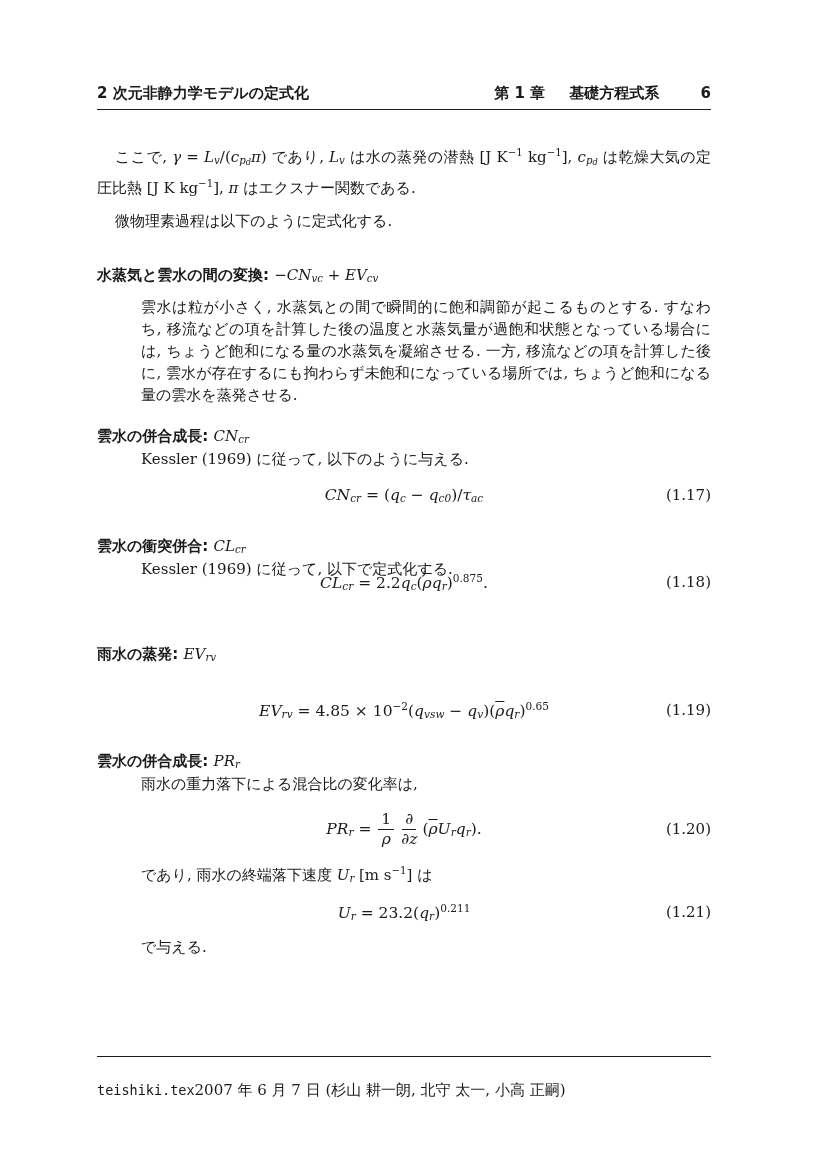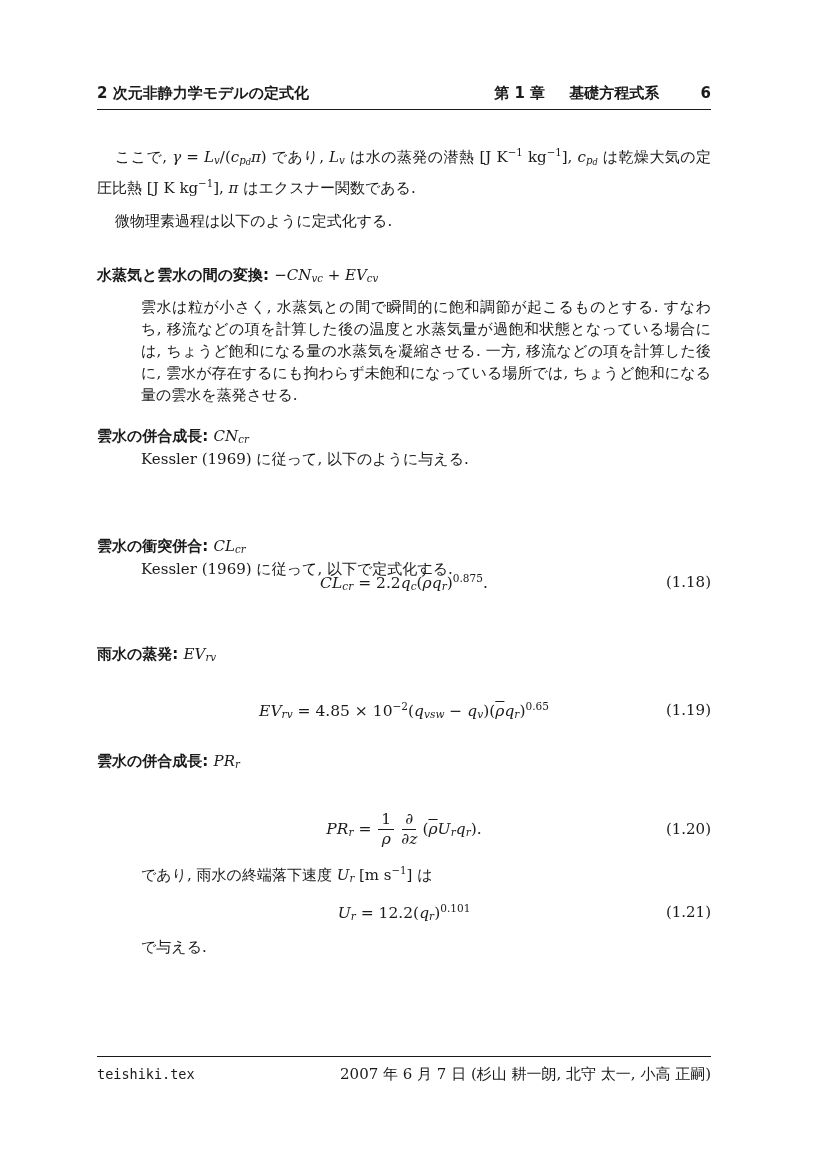--- a/index.html
+++ b/index.html
@@ -39,22 +39,22 @@
     font-size:15.5px;
   }
   .eqrow.tall{height:58px;}
   .eqbody{display:inline-block;white-space:nowrap;}
   .eqnum{position:absolute;right:0;top:50%;transform:translateY(-50%);font-size:15px;}
   .frac{display:inline-flex;flex-direction:column;align-items:center;vertical-align:middle;margin:0 2px;}
   .fnum{display:block;padding:0 3px 1px;border-bottom:1.3px solid #1a1a1a;line-height:17px;}
   .fden{display:block;padding:1px 3px 0;line-height:17px;}
   
   .footer{
-    top:1056px;border-top:1.6px solid #1a1a1a;padding-top:8px;
-    display:flex;justify-content:space-between;align-items:baseline;
+    top:1056px;border-top:1.6px solid #1a1a1a;padding-top:24px;
+    display:flex;justify-content:flex-start;align-items:baseline;
   }
   .f-left{font-family:"DejaVu Sans Mono","Liberation Mono",monospace;font-size:13.5px;}
   .f-right{font-size:15px;}
 </style>
 </head>
 <body>
 
 <div class="page">
 
   <div class="header abs">
@@ -68,48 +68,53 @@
 
   <p class="para pind abs" style="top:142px;"><span class="tk-jp">ここで, </span><span class="tk-i">γ</span><span class="tk-rm"> = </span><span class="tk-i">L</span><span class="tk-sub">v</span><span class="tk-rm">/(</span><span class="tk-i">c</span><span class="tk-sub">p</span><span class="tk-ssub">d</span><span class="tk-i">π</span><span class="tk-rm">) </span><span class="tk-jp">であり, </span><span class="tk-i">L</span><span class="tk-sub">v</span><span class="tk-jp"> は水の蒸発の潜熱 </span><span class="tk-rm">[J K</span><span class="tk-sup">−1</span><span class="tk-rm"> kg</span><span class="tk-sup">−1</span><span class="tk-rm">]</span><span class="tk-jp">, </span><span class="tk-i">c</span><span class="tk-sub">p</span><span class="tk-ssub">d</span><span class="tk-jp"> は乾燥大気の定圧比熱 </span><span class="tk-rm">[J K kg</span><span class="tk-sup">−1</span><span class="tk-rm">]</span><span class="tk-jp">, </span><span class="tk-i">π</span><span class="tk-jp"> はエクスナー関数である.</span></p>
 
   <p class="para pind abs" style="top:210px;"><span class="tk-jp">微物理素過程は以下のように定式化する.</span></p>
 
   <p class="shead abs" style="top:264px;"><span class="tk-b">水蒸気と雲水の間の変換: </span><span class="tk-rm">−</span><span class="tk-i">CN</span><span class="tk-sub">vc</span><span class="tk-rm"> + </span><span class="tk-i">EV</span><span class="tk-sub">cv</span></p>
   <p class="para sbody abs" style="top:296px;"><span class="tk-jp">雲水は粒が小さく, 水蒸気との間で瞬間的に飽和調節が起こるものとする. すなわち, 移流などの項を計算した後の温度と水蒸気量が過飽和状態となっている場合には, ちょうど飽和になる量の水蒸気を凝縮させる. 一方, 移流などの項を計算した後に, 雲水が存在するにも拘わらず未飽和になっている場所では, ちょうど飽和になる量の雲水を蒸発させる.</span></p>
 
   <p class="shead abs" style="top:425px;"><span class="tk-b">雲水の併合成長: </span><span class="tk-i">CN</span><span class="tk-sub">cr</span></p>
   <p class="para sbody abs" style="top:448px;"><span class="tk-jp">Kessler (1969) に従って, 以下のように与える.</span></p>
+  <div class="eqrow" style="top:481px;">
+    <span class="eqbody"><span class="tk-i">CN</span><span class="tk-sub">cr</span><span class="tk-rm"> = (</span><span class="tk-i">q</span><span class="tk-sub">c</span><span class="tk-rm"> − </span><span class="tk-i">q</span><span class="tk-sub">c0</span><span class="tk-rm">)/</span><span class="tk-i">τ</span><span class="tk-sub">ac</span></span>
+    <span class="eqnum">(1.17)</span>
+  </div>
 
   <p class="shead abs" style="top:535px;"><span class="tk-b">雲水の衝突併合: </span><span class="tk-i">CL</span><span class="tk-sub">cr</span></p>
   <p class="para sbody abs" style="top:558px;"><span class="tk-jp">Kessler (1969) に従って, 以下で定式化する.</span></p>
   <div class="eqrow" style="top:568px;">
     <span class="eqbody"><span class="tk-i">CL</span><span class="tk-sub">cr</span><span class="tk-rm"> = 2.2</span><span class="tk-i">q</span><span class="tk-sub">c</span><span class="tk-rm">(</span><span class="tk-ol">ρ</span><span class="tk-i">q</span><span class="tk-sub">r</span><span class="tk-rm">)</span><span class="tk-sup">0.875</span><span class="tk-rm">.</span></span>
     <span class="eqnum">(1.18)</span>
   </div>
 
   <p class="shead abs" style="top:643px;"><span class="tk-b">雨水の蒸発: </span><span class="tk-i">EV</span><span class="tk-sub">rv</span></p>
   <div class="eqrow" style="top:696px;">
     <span class="eqbody"><span class="tk-i">EV</span><span class="tk-sub">rv</span><span class="tk-rm"> = 4.85 × 10</span><span class="tk-sup">−2</span><span class="tk-rm">(</span><span class="tk-i">q</span><span class="tk-sub">vsw</span><span class="tk-rm"> − </span><span class="tk-i">q</span><span class="tk-sub">v</span><span class="tk-rm">)(</span><span class="tk-ol">ρ</span><span class="tk-i">q</span><span class="tk-sub">r</span><span class="tk-rm">)</span><span class="tk-sup">0.65</span></span>
     <span class="eqnum">(1.19)</span>
   </div>
 
   <p class="shead abs" style="top:750px;"><span class="tk-b">雲水の併合成長: </span><span class="tk-i">PR</span><span class="tk-sub">r</span></p>
+  <p class="para sbody abs" style="top:773px;"><span class="tk-jp">雨水の重力落下による混合比の変化率は,</span></p>
   <div class="eqrow tall" style="top:800px;">
     <span class="eqbody"><span class="tk-i">PR</span><span class="tk-sub">r</span><span class="tk-rm"> = </span><span class="frac">
           <span class="fnum"><span class="tk-rm">1</span></span>
           <span class="fden"><span class="tk-ol">ρ</span></span>
         </span><span class="frac">
           <span class="fnum"><span class="tk-i">∂</span></span>
           <span class="fden"><span class="tk-i">∂z</span></span>
         </span><span class="tk-rm">(</span><span class="tk-ol">ρ</span><span class="tk-i">U</span><span class="tk-sub">r</span><span class="tk-i">q</span><span class="tk-sub">r</span><span class="tk-rm">).</span></span>
     <span class="eqnum">(1.20)</span>
   </div>
   <p class="para sbody abs" style="top:860px;"><span class="tk-jp">であり, 雨水の終端落下速度 </span><span class="tk-i">U</span><span class="tk-sub">r</span><span class="tk-rm"> [m s</span><span class="tk-sup">−1</span><span class="tk-rm">] </span><span class="tk-jp">は</span></p>
   <div class="eqrow" style="top:898px;">
-    <span class="eqbody"><span class="tk-i">U</span><span class="tk-sub">r</span><span class="tk-rm"> = 12.2(</span><span class="tk-i">q</span><span class="tk-sub">r</span><span class="tk-rm">)</span><span class="tk-sup">0.101</span></span>
+    <span class="eqbody"><span class="tk-i">U</span><span class="tk-sub">r</span><span class="tk-rm"> = 23.2(</span><span class="tk-i">q</span><span class="tk-sub">r</span><span class="tk-rm">)</span><span class="tk-sup">0.211</span></span>
     <span class="eqnum">(1.21)</span>
   </div>
   <p class="para sbody abs" style="top:936px;"><span class="tk-jp">で与える.</span></p>
 
   <div class="footer abs">
     <span class="f-left">teishiki.tex</span>
     <span class="f-right">2007 年 6 月 7 日 (杉山 耕一朗, 北守 太一, 小高 正嗣)</span>
   </div>
 
 </div>

